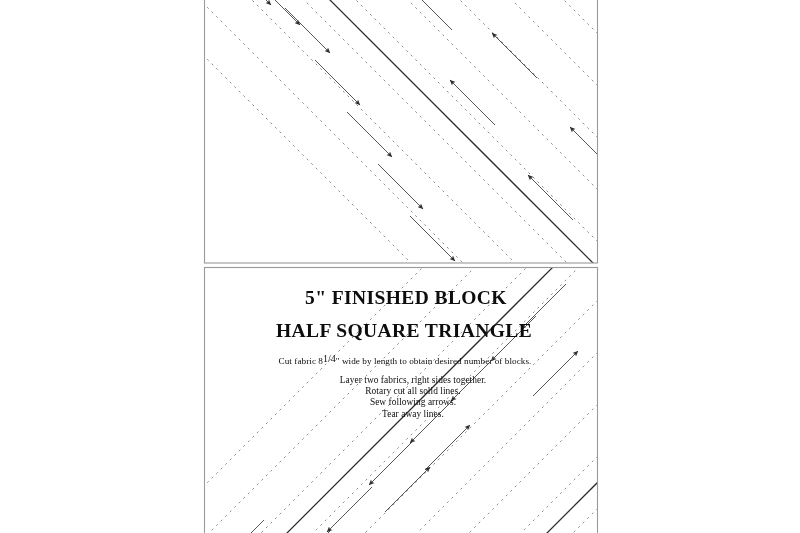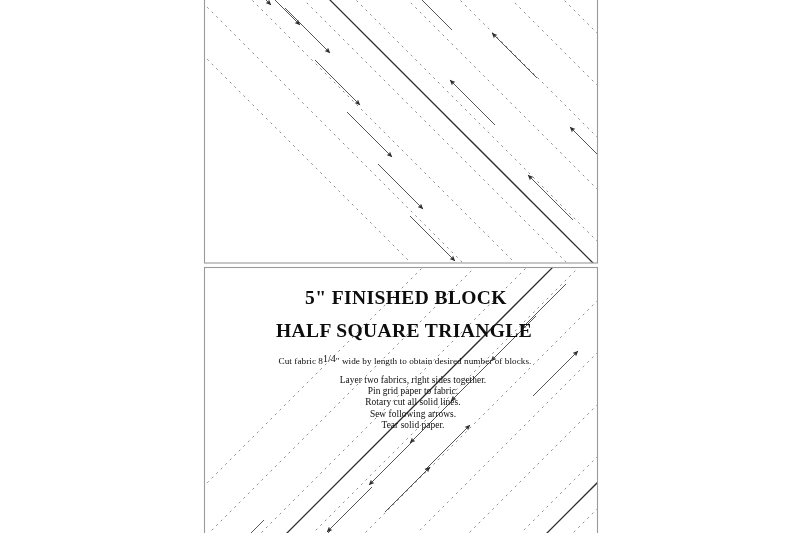--- a/index.html
+++ b/index.html
@@ -184,20 +184,19 @@
   </svg>
 
   <div id="text-block">
     <p id="title-line1">5" FINISHED BLOCK</p>
     <p id="title-line2">HALF SQUARE TRIANGLE</p>
     <p id="subtitle">
       <span>Cut fabric 8</span><span class="frac">1/4</span><span>" wide by length to obtain desired number of blocks.</span>
     </p>
     <ul id="steps">
       <li>Layer two fabrics, right sides together.</li>
-      <li>Pin grid paper to fabric.</li>
       <li>Rotary cut all solid lines.</li>
       <li>Sew following arrows.</li>
-      <li>Tear solid paper.</li>
+      <li>Tear away lines.</li>
     </ul>
   </div>
 
 </div>
 
 </body></html>

